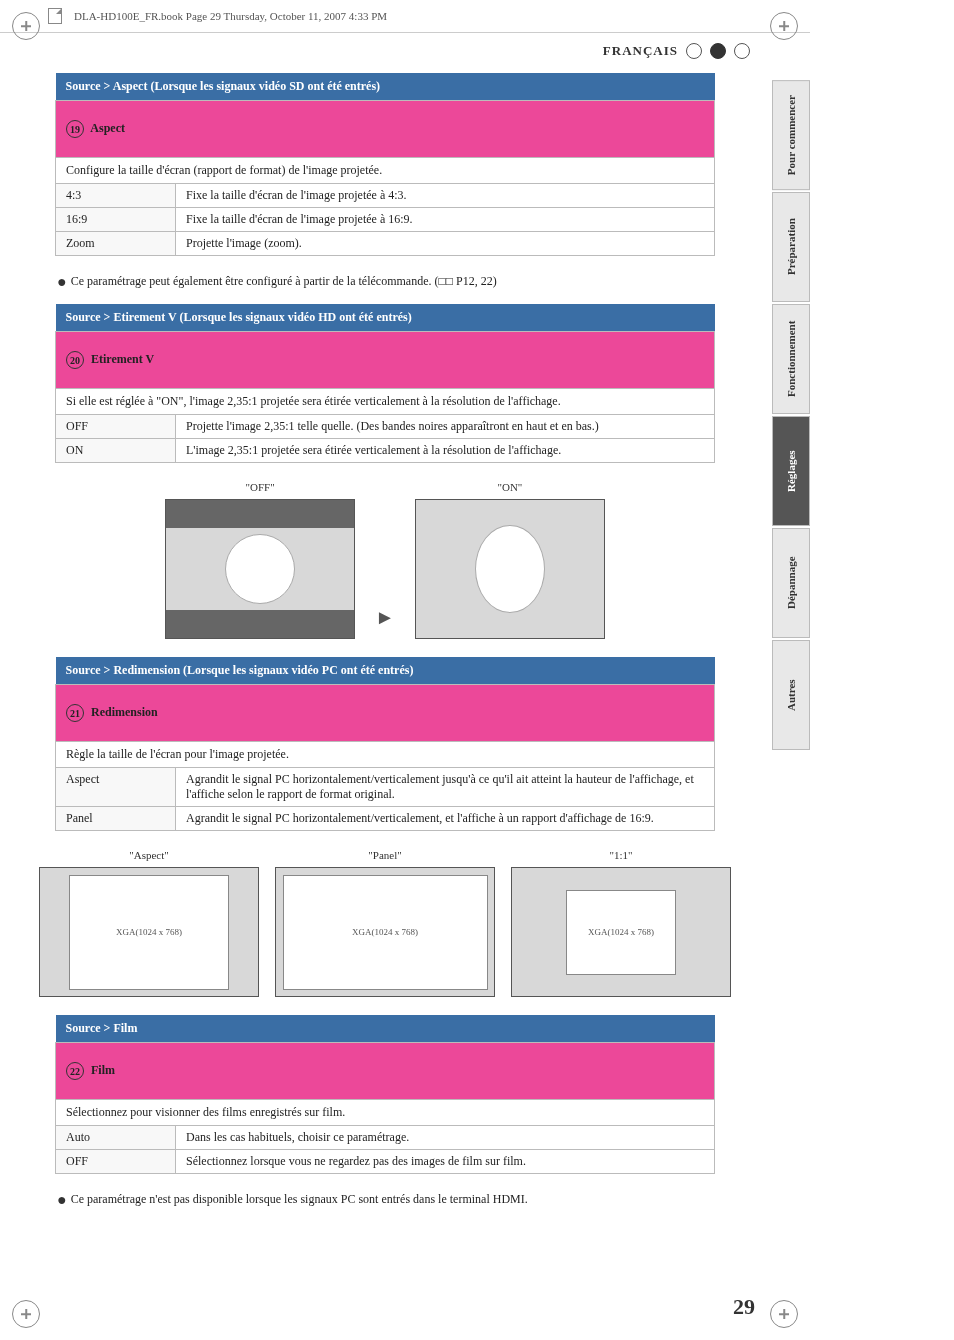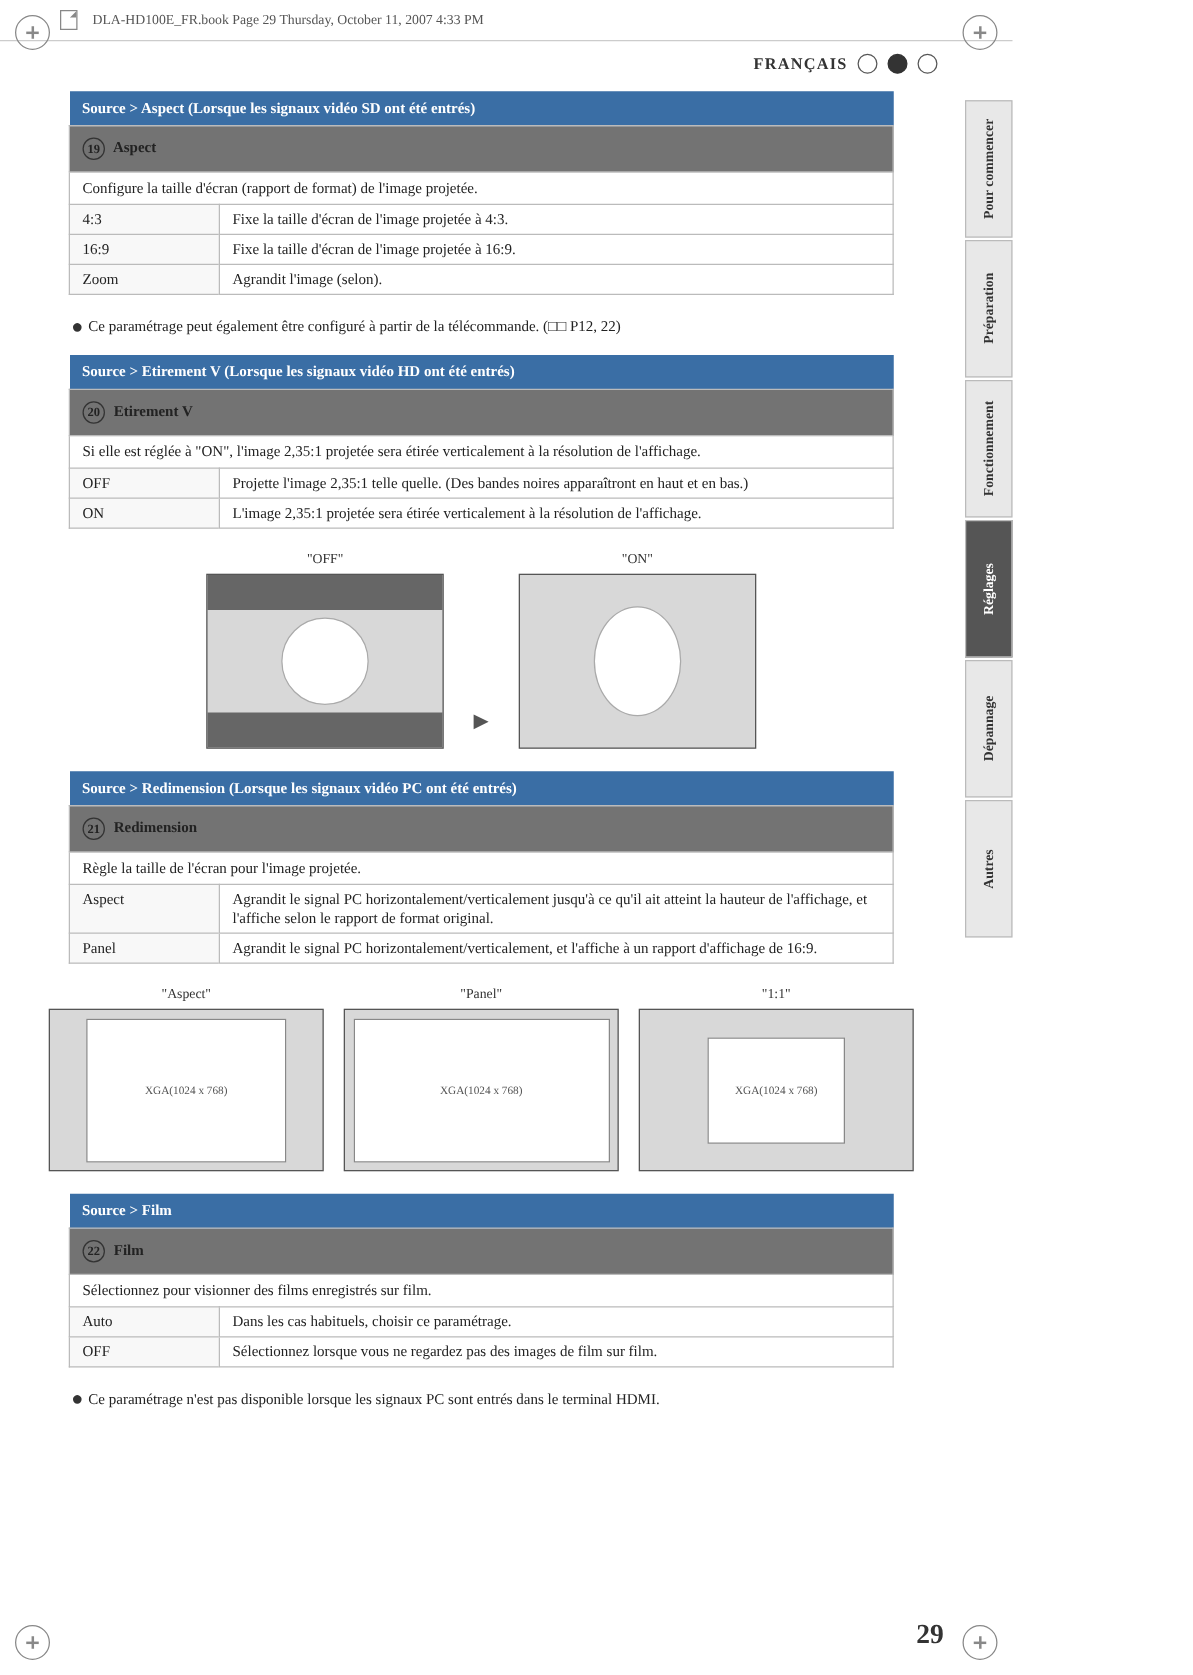--- a/index.html
+++ b/index.html
@@ -156,22 +156,22 @@
     }
     .section-header {
       background: #3a6ea5;
       color: #fff;
       font-weight: bold;
       padding: 6px 10px;
       font-size: 12px;
       margin-left: 22px;
     }
     .section-sub-header {
-      background: #737373;
-      padding: 9px 10px;
+      background: #ec4899;
+      padding: 19px 10px;
       font-weight: bold;
       font-size: 12px;
       border: 1px solid #bbb;
     }
     .section-desc {
       padding: 5px 10px;
       border: 1px solid #bbb;
       border-top: none;
       font-size: 12px;
       background: #fff;
@@ -368,21 +368,21 @@
         <tr class="section-row">
           <td>4:3</td>
           <td>Fixe la taille d'écran de l'image projetée à 4:3.</td>
         </tr>
         <tr class="section-row">
           <td>16:9</td>
           <td>Fixe la taille d'écran de l'image projetée à 16:9.</td>
         </tr>
         <tr class="section-row">
           <td>Zoom</td>
-          <td>Agrandit l'image (selon).</td>
+          <td>Projette l'image (zoom).</td>
         </tr>
       </tbody>
     </table>
 
     <div class="bullet-note">
       <span class="bullet-dot">●</span>
       <span>Ce paramétrage peut également être configuré à partir de la télécommande. (□□ P12, 22)</span>
     </div>
 
     <table class="section-table">

